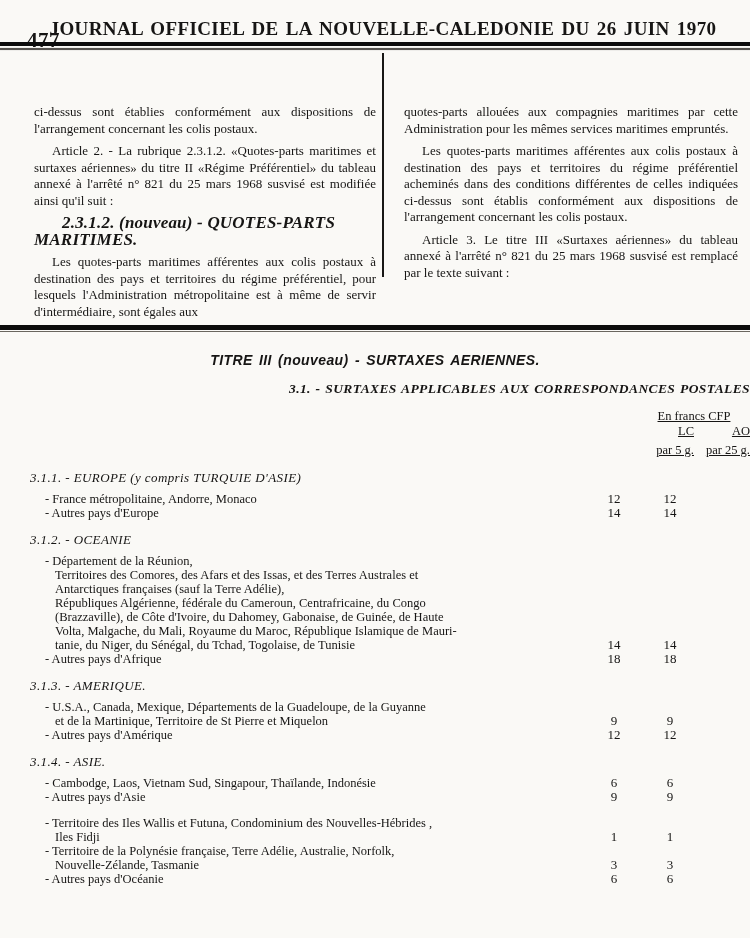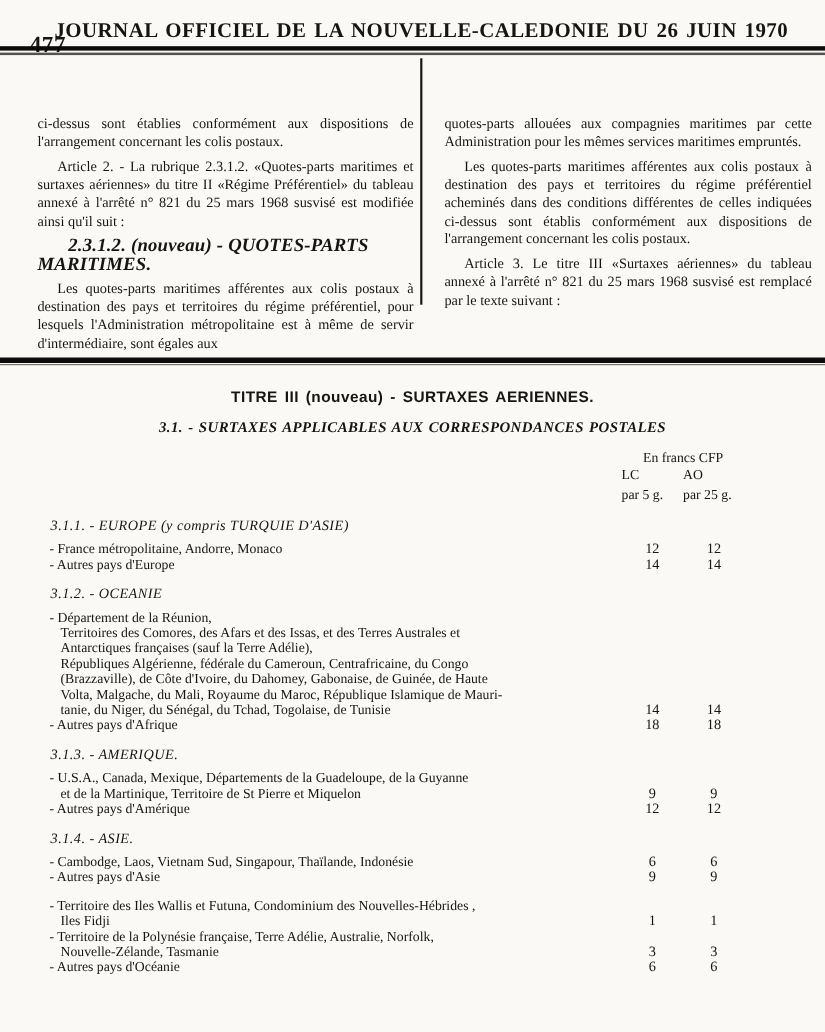--- a/index.html
+++ b/index.html
@@ -29,33 +29,33 @@
   .column p{margin:0 0 6px 0;}
   .column p.indent{text-indent:18px;}
   .sub-heading{font-style:italic;font-weight:bold;margin:4px 0 8px 0;text-indent:28px;text-align:left;font-size:17px;letter-spacing:.2px;}
   
   .rule-mid{position:absolute;top:325px;left:0;right:0;}
   .rule-mid .r1{height:5px;background:#0c0c0c;}
   .rule-mid .r2{height:1px;background:#6a665f;margin-top:1px;}
   
   .titre{position:absolute;top:352px;left:0;right:0;text-align:center;
     font-family:"Liberation Sans","DejaVu Sans",sans-serif;
-    font-size:14px;font-weight:bold;letter-spacing:.4px;word-spacing:2px;}
-  .sous-titre{position:absolute;top:381px;left:0;right:0;text-align:center;
+    font-size:14px;font-weight:bold;letter-spacing:.4px;word-spacing:2px;font-style:italic;}
+  .sous-titre{position:absolute;top:381px;left:0;right:0;text-align:right;
     font-size:13.5px;font-weight:bold;font-style:italic;letter-spacing:.4px;word-spacing:1px;}
   
   .rates{position:absolute;top:409px;left:0;right:0;}
-  .hdr-row{display:flex;padding-left:45px;padding-right:73px;font-size:12.5px;}
+  .hdr-row{display:flex;padding-left:45px;font-size:12.5px;text-decoration:underline;}
   .hdr-row .spacer{flex:1;}
   .hdr-span{width:112px;text-align:center;}
-  .hdr-cell{width:56px;text-align:left;}
+  .hdr-cell{width:56px;text-align:right;}
   .hdr-units{margin-top:4px;margin-left:12px;}
   .section{margin-top:12px;}
-  .section-heading{margin-left:46px;font-size:13px;font-style:italic;letter-spacing:.4px;height:15px;margin-bottom:7px;}
-  .row{display:flex;align-items:flex-end;padding-left:45px;padding-right:73px;}
+  .section-heading{margin-left:30px;font-size:13px;font-style:italic;letter-spacing:.4px;height:15px;margin-bottom:7px;}
+  .row{display:flex;align-items:flex-end;padding-left:45px;padding-right:52px;}
   .row-label{flex:1;font-size:12.5px;line-height:14px;white-space:pre-line;padding-left:10px;text-indent:-10px;}
   .val{width:56px;text-align:center;font-size:13px;line-height:14px;}
 </style>
 </head>
 <body>
 
 <div class="page">
 
   <div class="masthead">
     <div class="page-number">477</div>

